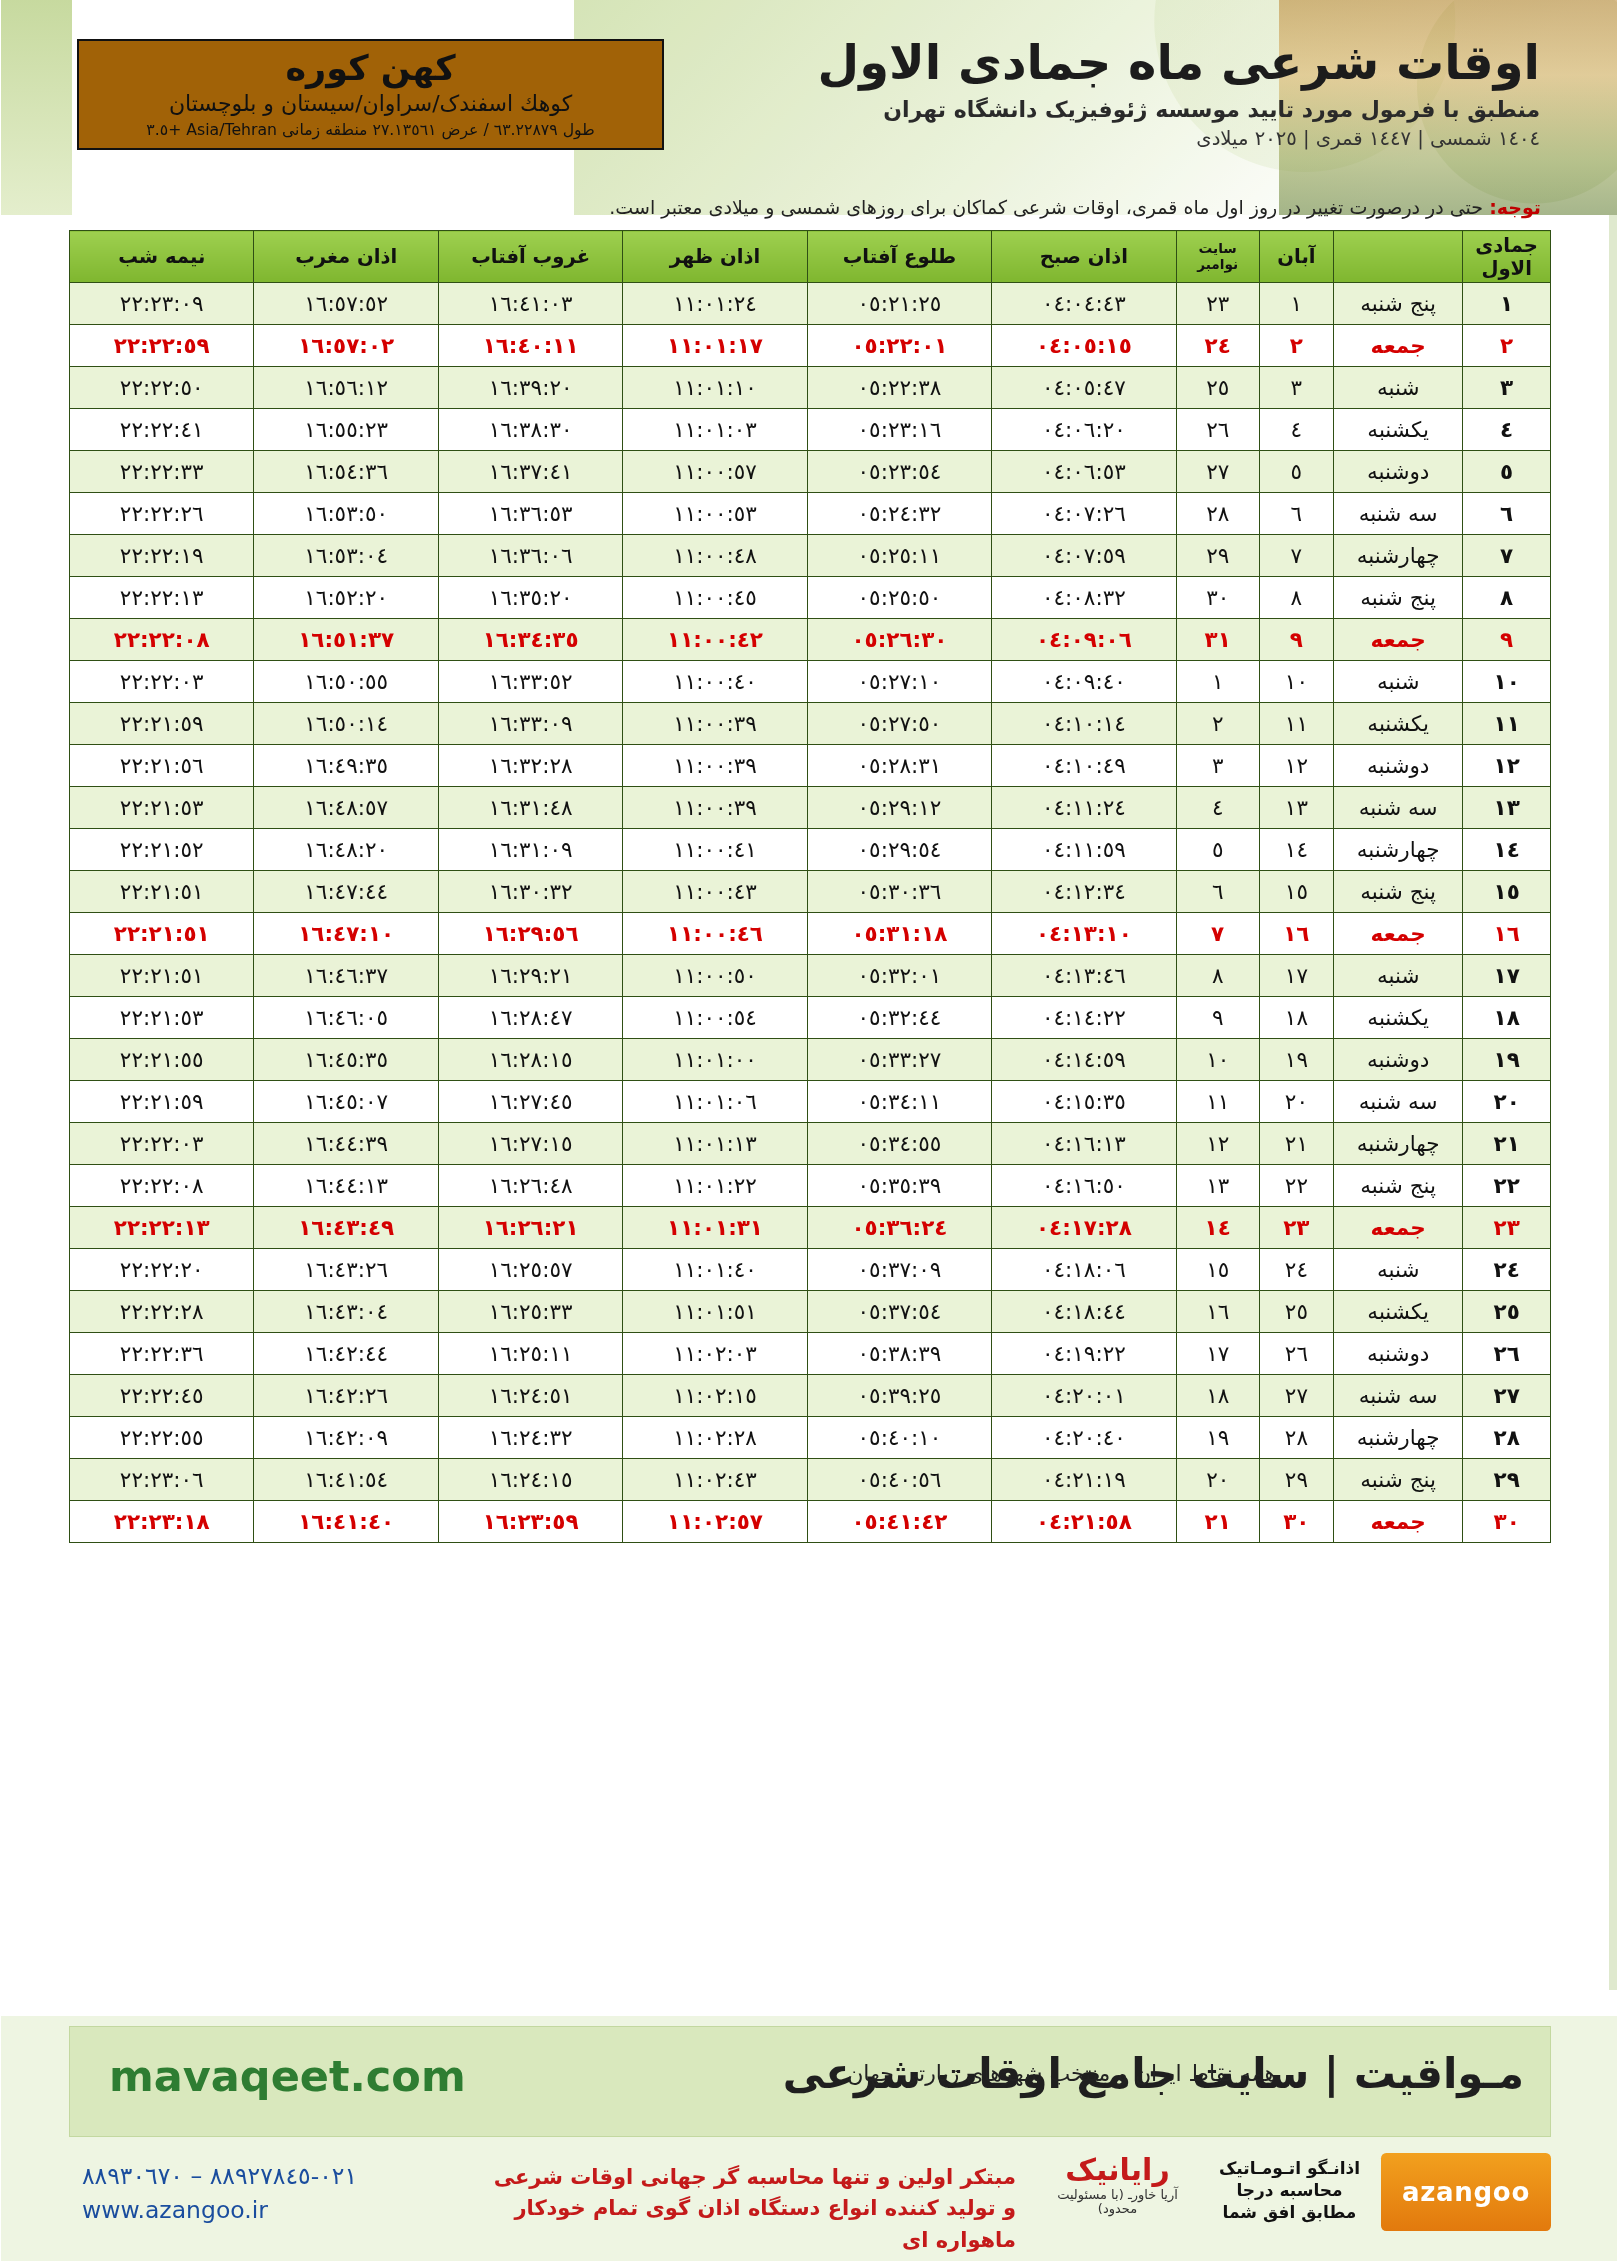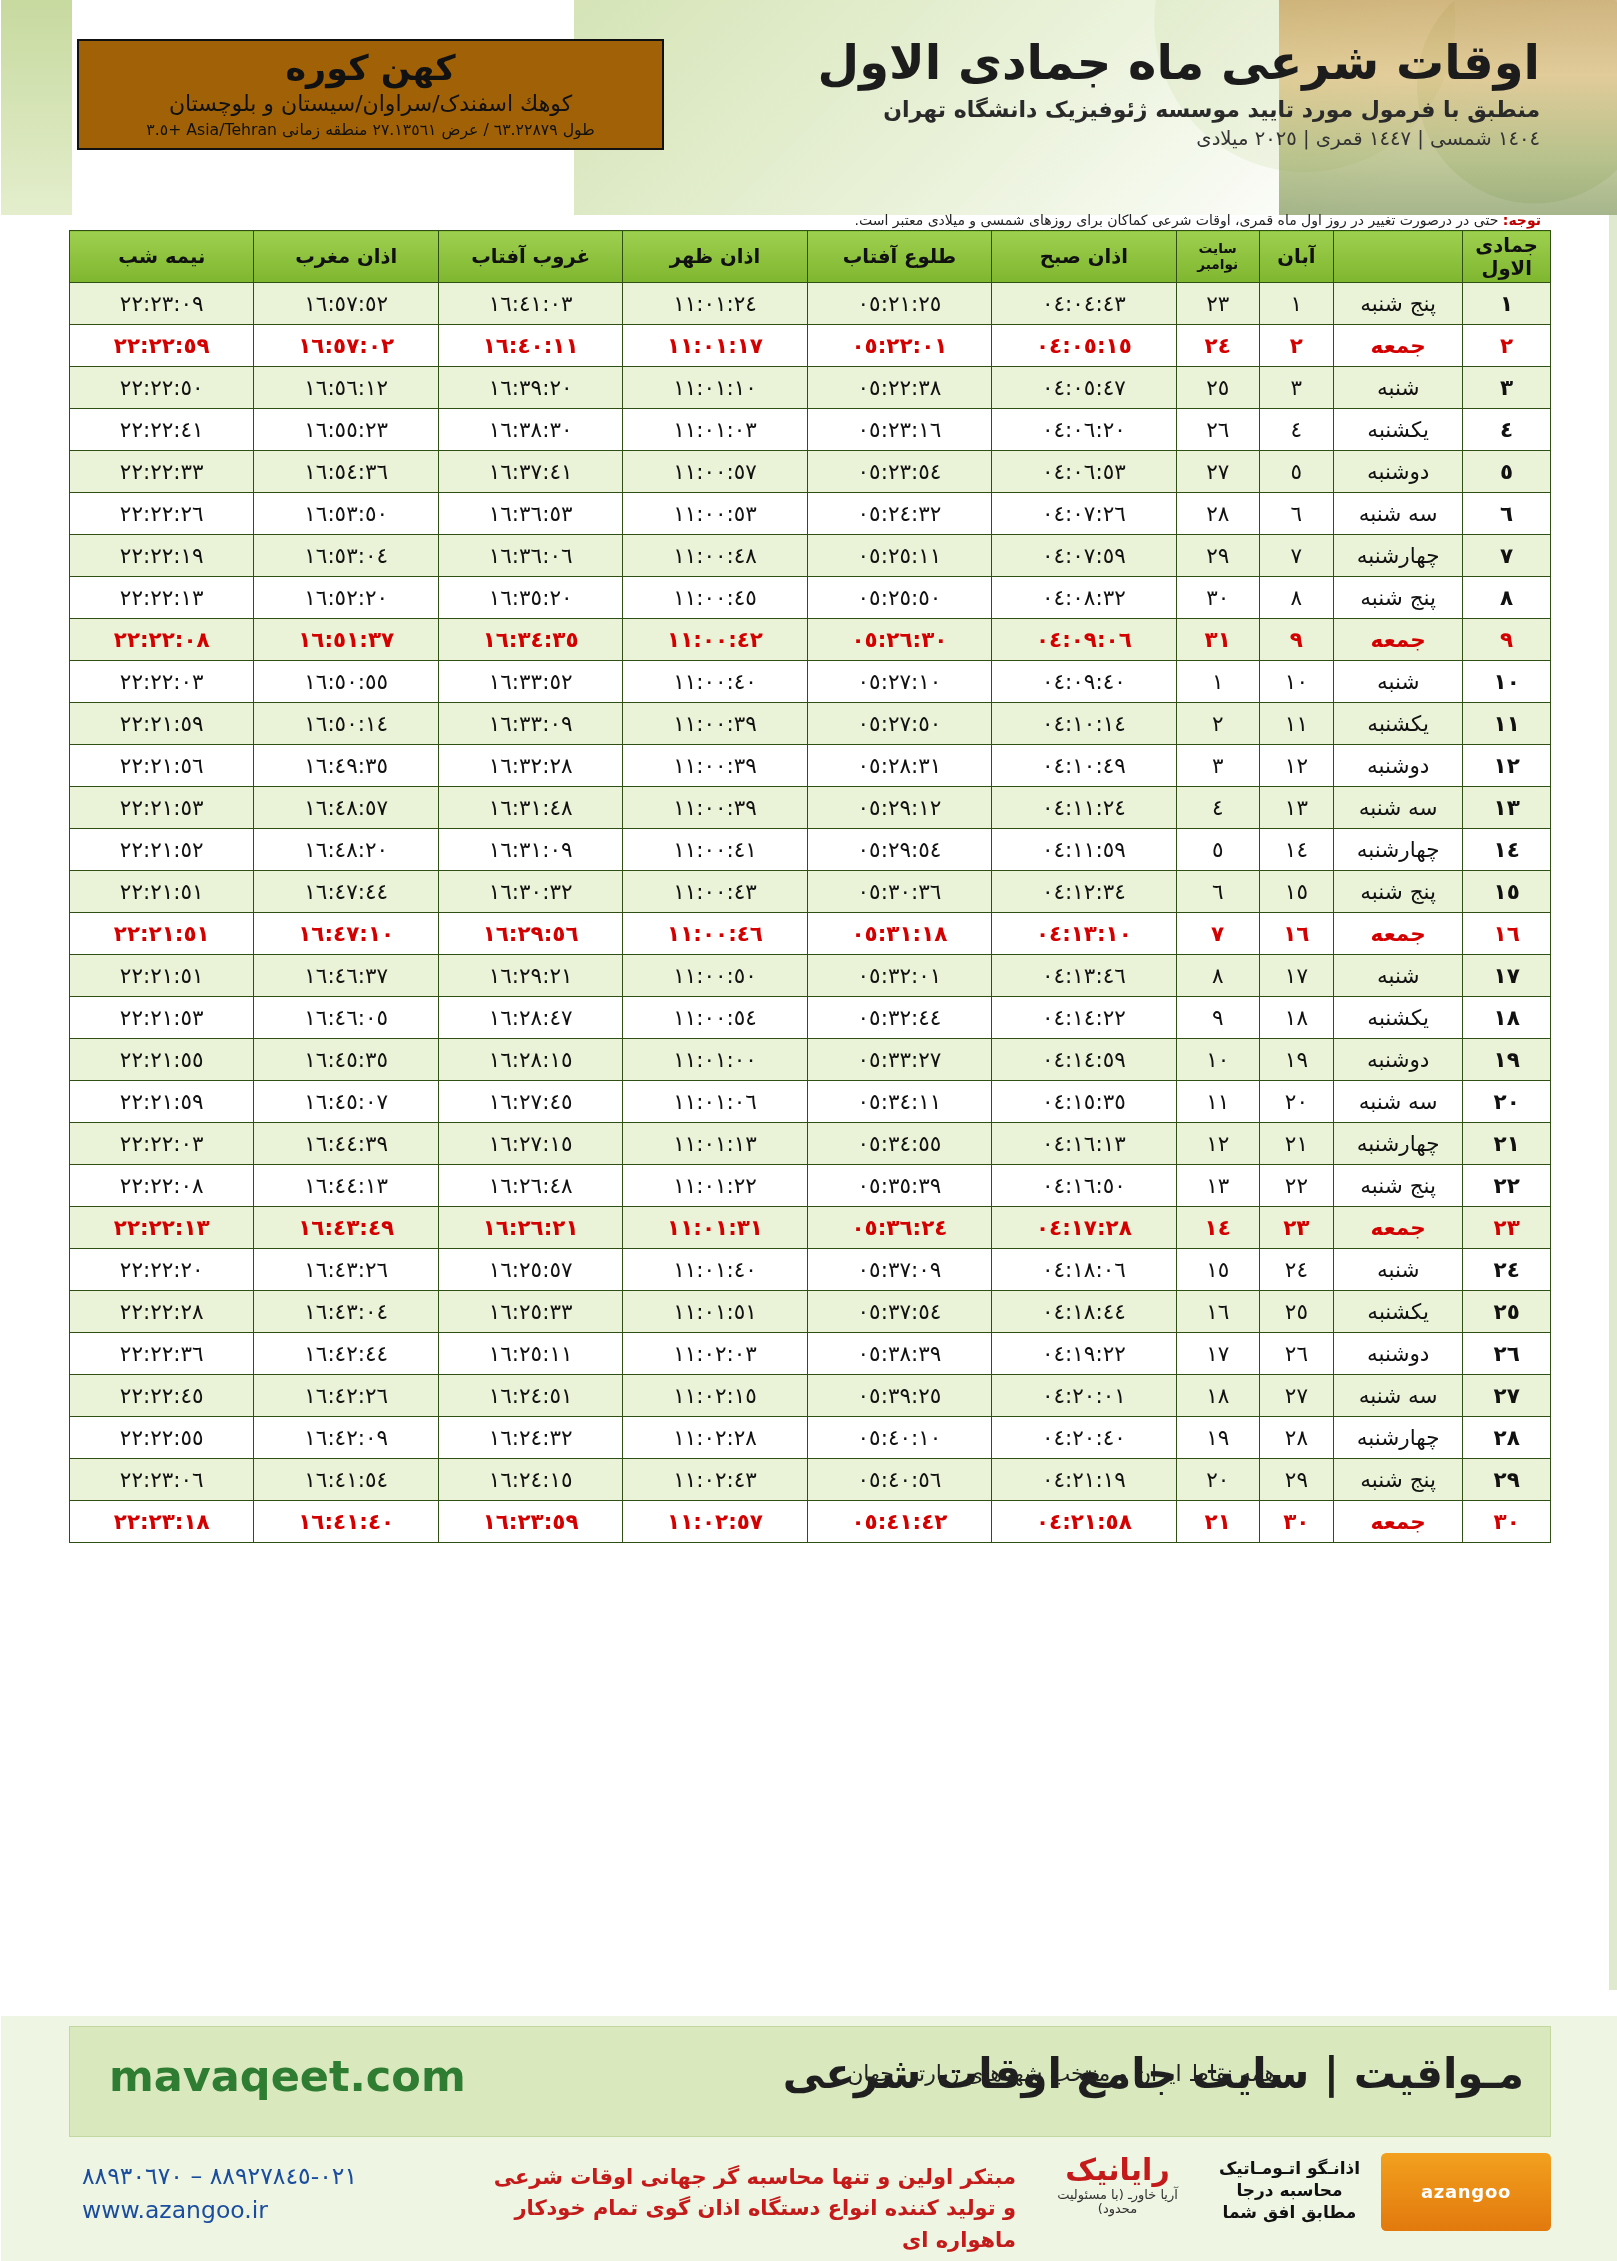--- a/index.html
+++ b/index.html
@@ -58,22 +58,22 @@
   .city-box{
     position:absolute;top:39px;left:77px;width:587px;
     border:2px solid #111;background:#a16207;
     padding:9px 13px 10.4px 13px;text-align:center;box-sizing:border-box;
   }
   .city-name{font-size:35px;font-weight:bold;color:#111;line-height:1.05;}
   .city-sub{font-size:22px;color:#111;margin-top:5.2px;line-height:1.05;}
   .city-geo{font-size:15.7px;color:#111;margin-top:6.5px;line-height:1.05;}
 
   .notice{
-    position:absolute;top:212px;left:77px;width:1464px;text-align:right;
-    font-size:14px;color:#222;
+    position:absolute;top:196px;left:77px;width:1464px;text-align:right;
+    font-size:19px;color:#222;
   }
   .notice b{color:#c00000;}
 
   
   table.times{
     position:absolute;top:230px;left:69px;
     width:1482px;border-collapse:collapse;
     table-layout:fixed;
   }
   table.times th{
@@ -120,21 +120,21 @@
     position:absolute;top:23.5px;left:39px;font-size:43px;font-weight:bold;color:#2e7d32;
     font-family:"DejaVu Sans","Liberation Sans",sans-serif;direction:ltr;
   }
   .foot-row{
     position:absolute;top:134px;left:69px;width:1482px;height:98px;
   }
   .azangoo-logo{
     position:absolute;right:0;top:2.6px;width:170px;height:78px;
     background:linear-gradient(180deg,#f2a01e,#e2790d);
     border-radius:5.2px;color:#fff;display:flex;align-items:center;justify-content:center;
-    font-size:18px;font-weight:bold;letter-spacing:0.7px;
+    font-size:26px;font-weight:bold;letter-spacing:0.7px;
   }
   .azan-block{
     position:absolute;right:183px;top:6.5px;width:157px;text-align:center;
     font-size:17px;color:#111;line-height:1.3;font-weight:bold;
   }
   .rayanik{
     position:absolute;right:352px;top:2.6px;width:163px;text-align:center;
     font-size:30px;font-weight:bold;color:#c41a1a;line-height:1.1;
   }
   .rayanik small{display:block;font-size:13px;color:#333;font-weight:normal;margin-top:2.6px;}

